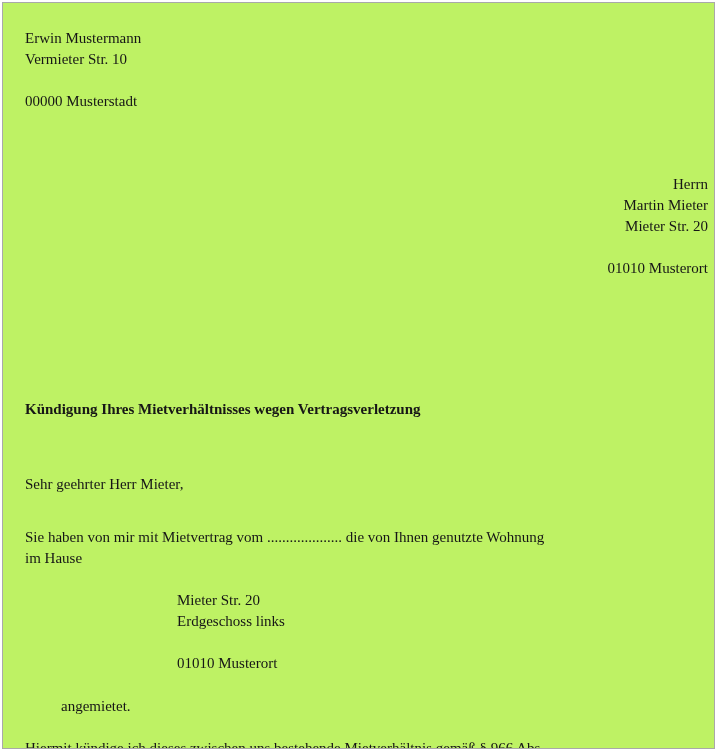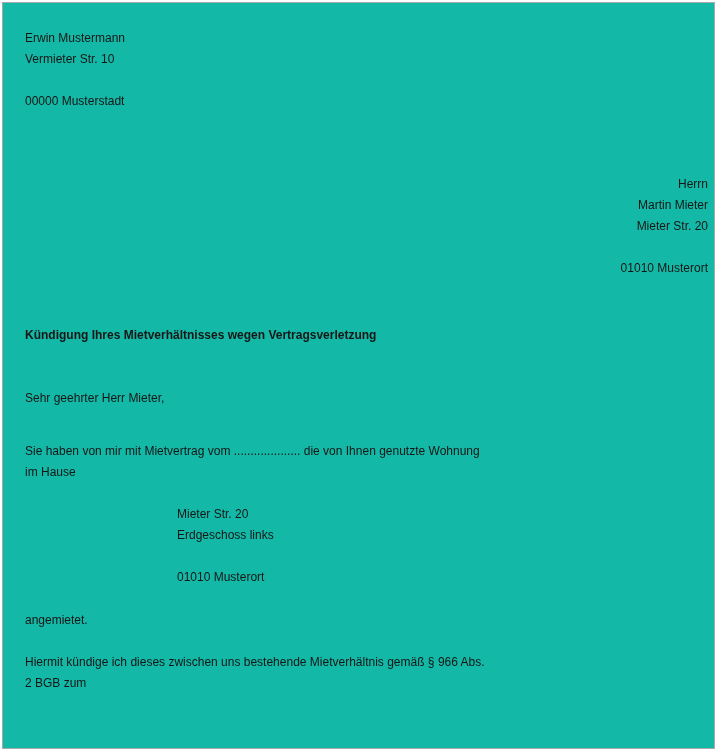--- a/index.html
+++ b/index.html
@@ -14,42 +14,42 @@
     overflow: hidden;
     background: #ffffff;
   }
   .page {
     position: absolute;
     left: 2px;
     top: 2px;
     right: 0;
     bottom: 0;
     box-sizing: border-box;
-    background: #14b8a6;
+    background: #bef264;
     border: 1px solid #a9a9a9;
     overflow: hidden;
-    font-family: Liberation Sans, sans-serif;
-    font-size: 12px;
+    font-family: Liberation Serif, serif;
+    font-size: 15px;
     line-height: 21px;
     color: #161616;
   }
   .content {
     padding: 25px 6px 0 22px;
   }
   .block {
     margin: 0;
     white-space: pre-line;
   }
   .sender-block      { margin-top: 0; }
   .recipient-block   { margin-top: 62px; text-align: right; }
-  .subject-block     { margin-top: 46px; font-weight: bold; }
-  .salutation-block  { margin-top: 42px; }
+  .subject-block     { margin-top: 120px; font-weight: bold; }
+  .salutation-block  { margin-top: 54px; }
   .intro-block       { margin-top: 32px; }
   .property-block    { margin-top: 21px; margin-left: 152px; }
-  .rented-block      { margin-top: 22px; }
+  .rented-block      { margin-top: 22px; margin-left: 36px; }
   .termination-block { margin-top: 21px; }
 </style>
 </head>
 <body>
 
 <div class="viewport">
   <div class="page">
     <div class="content">
 
       <p class="block sender-block">Erwin Mustermann

